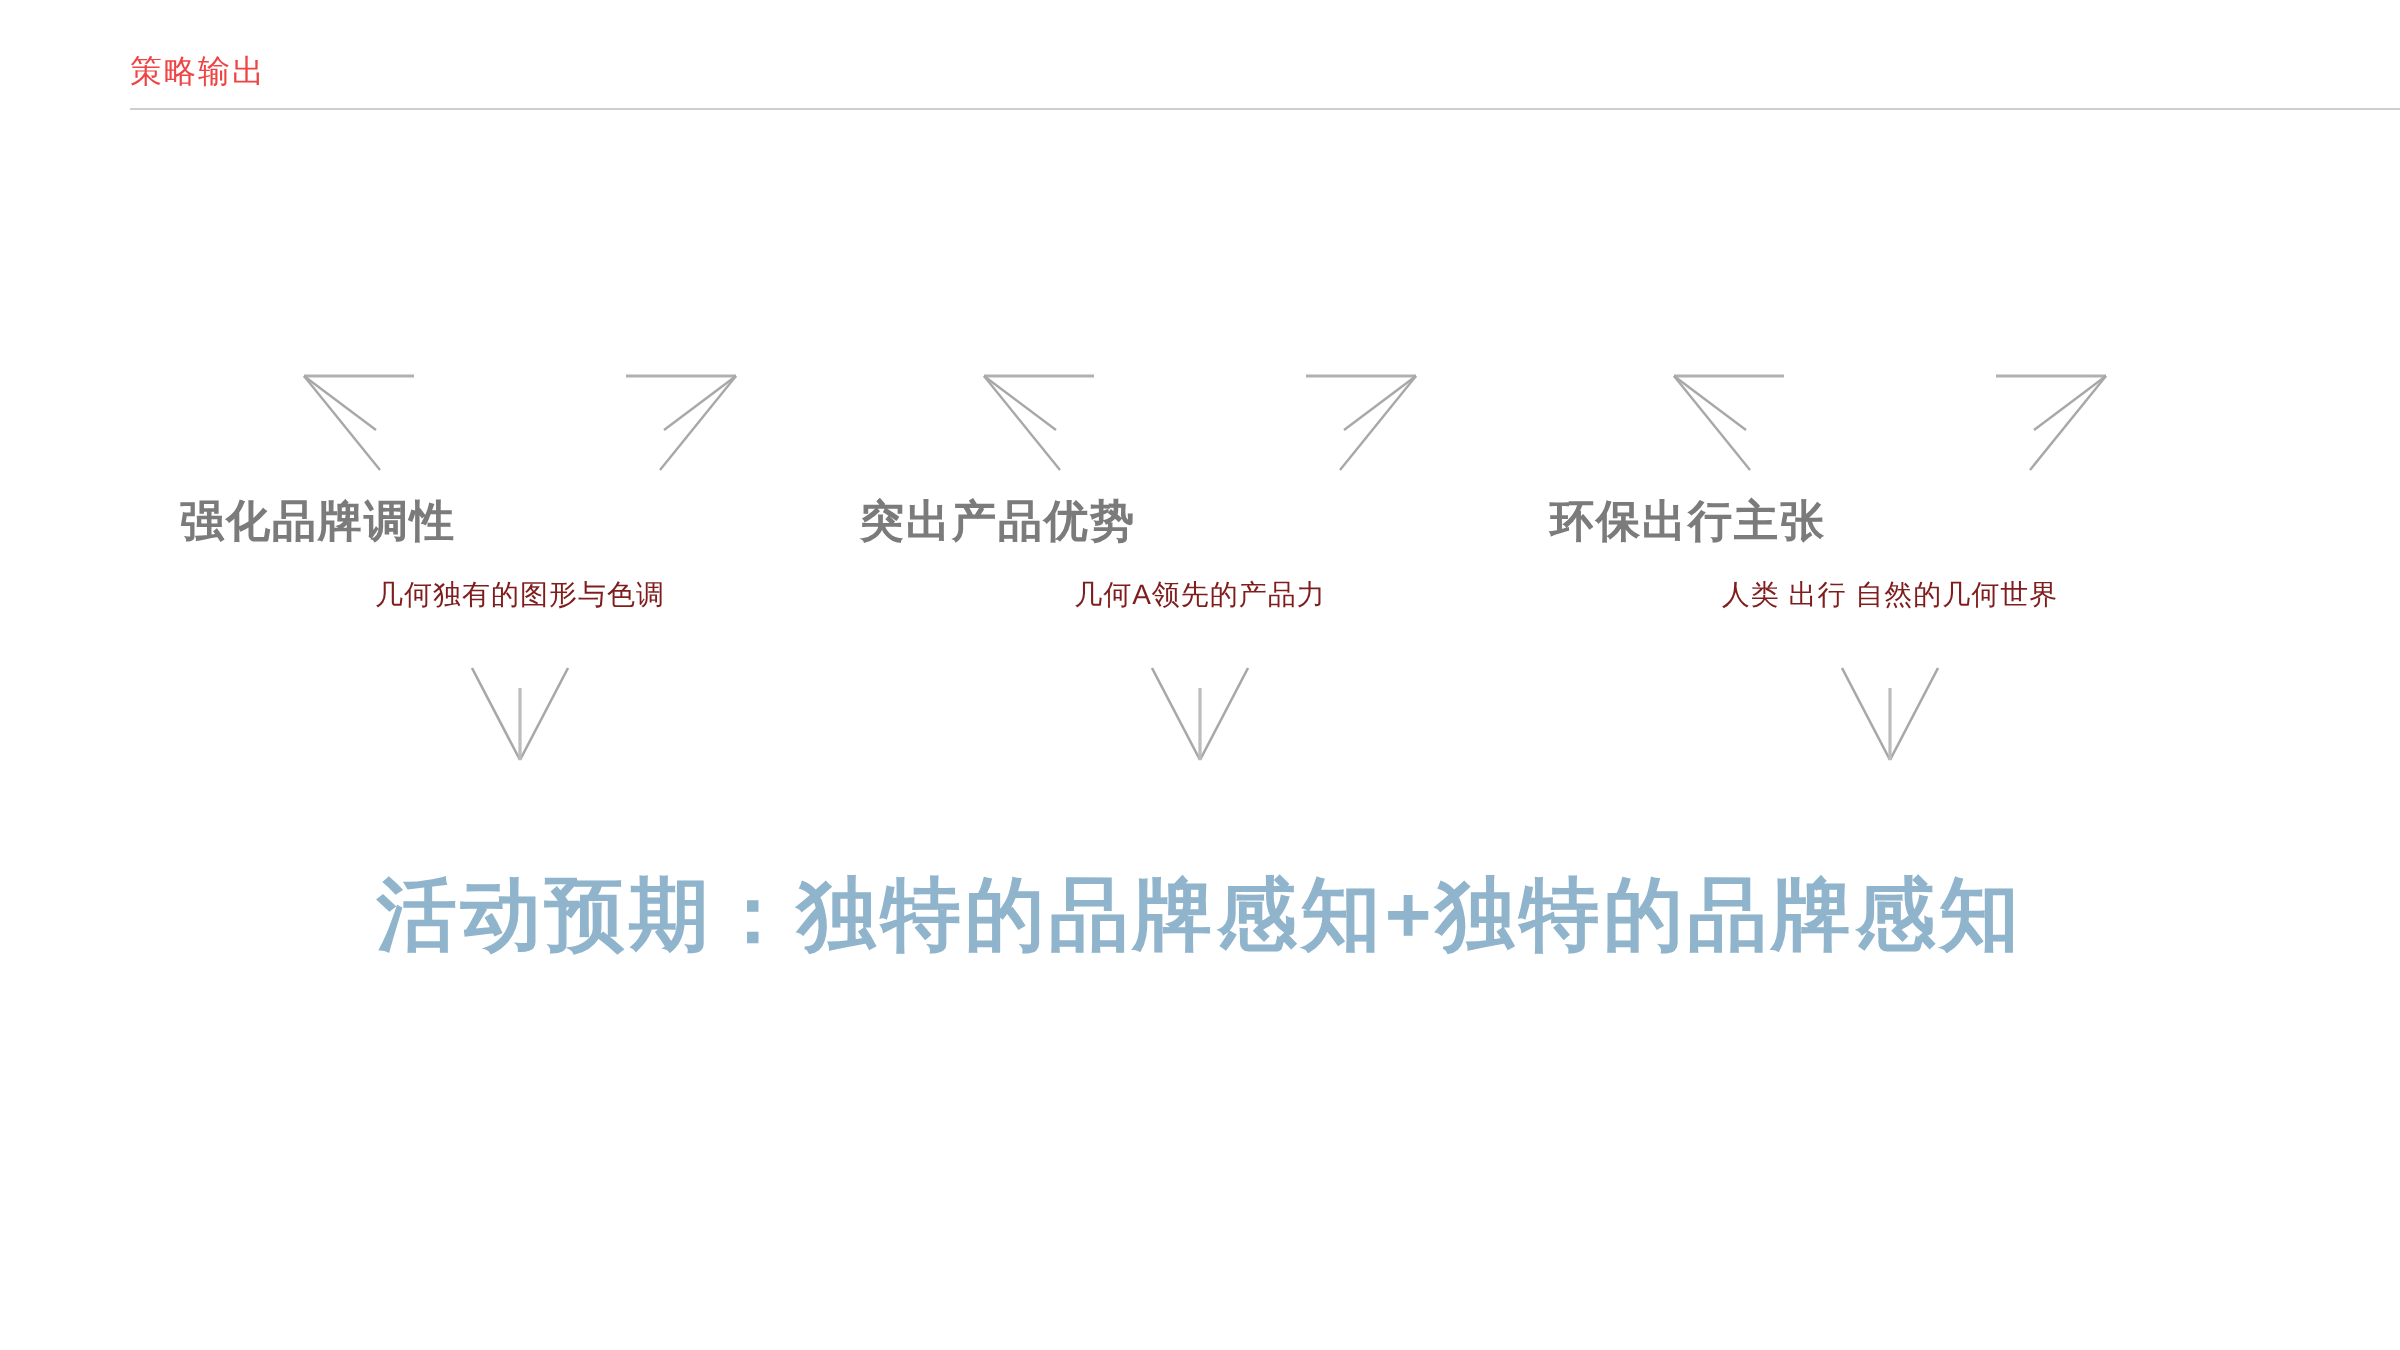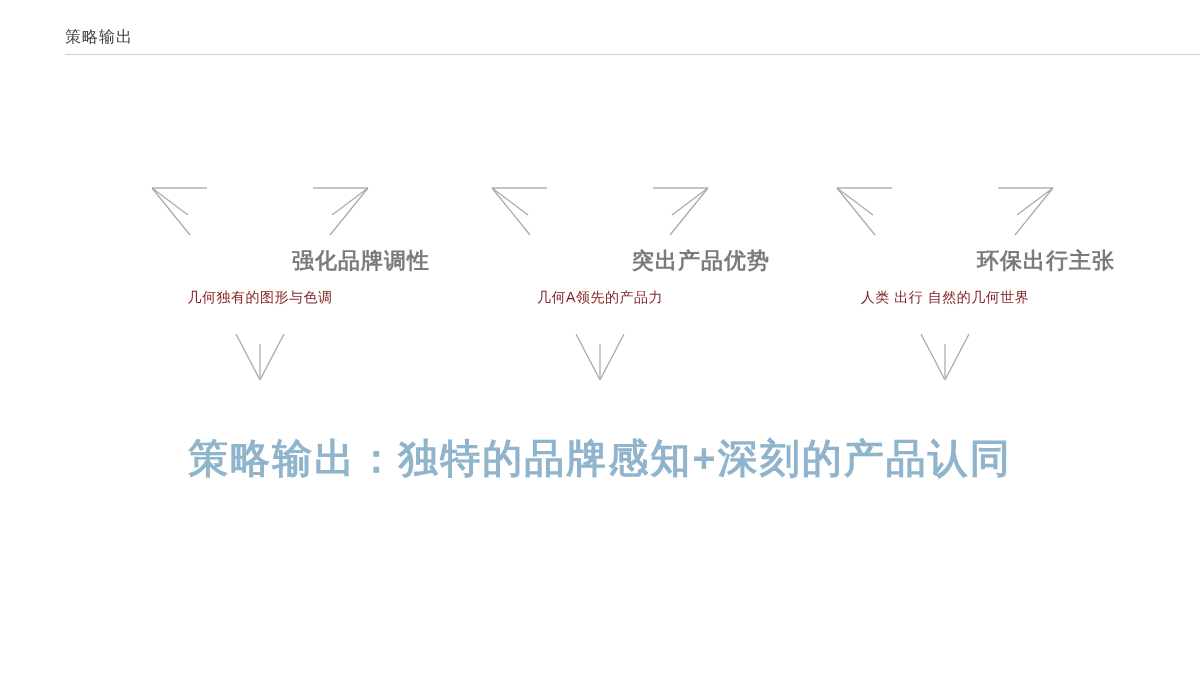--- a/index.html
+++ b/index.html
@@ -29,21 +29,21 @@
     top: 0;
     width: 1200px;
     height: 60px;
   }
   .header-title {
     position: absolute;
     left: 65px;
     top: 27px;
     font-size: 16px;
     line-height: 20px;
-    color: #404040;
+    color: #ef4444;
     letter-spacing: 1px;
     white-space: nowrap;
     font-weight: 400;
   }
   .header-rule {
     position: absolute;
     left: 65px;
     top: 54px;
     width: 1135px;
     height: 1px;
@@ -75,21 +75,21 @@
     width: 340px;
     height: 78px;
   }
   .arrows-up svg { display: block; }
 
   .col-heading {
     position: absolute;
     left: 0;
     top: 86px;
     width: 340px;
-    text-align: right;
+    text-align: left;
     font-size: 22px;
     line-height: 30px;
     font-weight: bold;
     color: #7b7b7b;
     letter-spacing: 1px;
     white-space: nowrap;
   }
   .col-sub {
     position: absolute;
     left: 0;
@@ -202,15 +202,15 @@
         <svg width="60" height="56" viewBox="0 0 60 56" fill="none" xmlns="http://www.w3.org/2000/svg">
           <path d="M6 4 L30 50" stroke="#a8a8a8" stroke-width="1.3"></path>
           <path d="M54 4 L30 50" stroke="#a8a8a8" stroke-width="1.3"></path>
           <path d="M30 14 L30 50" stroke="#bdbdbd" stroke-width="1.6"></path>
         </svg>
       </div>
     </div>
 
   </div>
 
-  <div class="outcome">策略输出：独特的品牌感知+深刻的产品认同</div>
+  <div class="outcome">活动预期：独特的品牌感知+独特的品牌感知</div>
 
 </div>
 
 </body></html>

